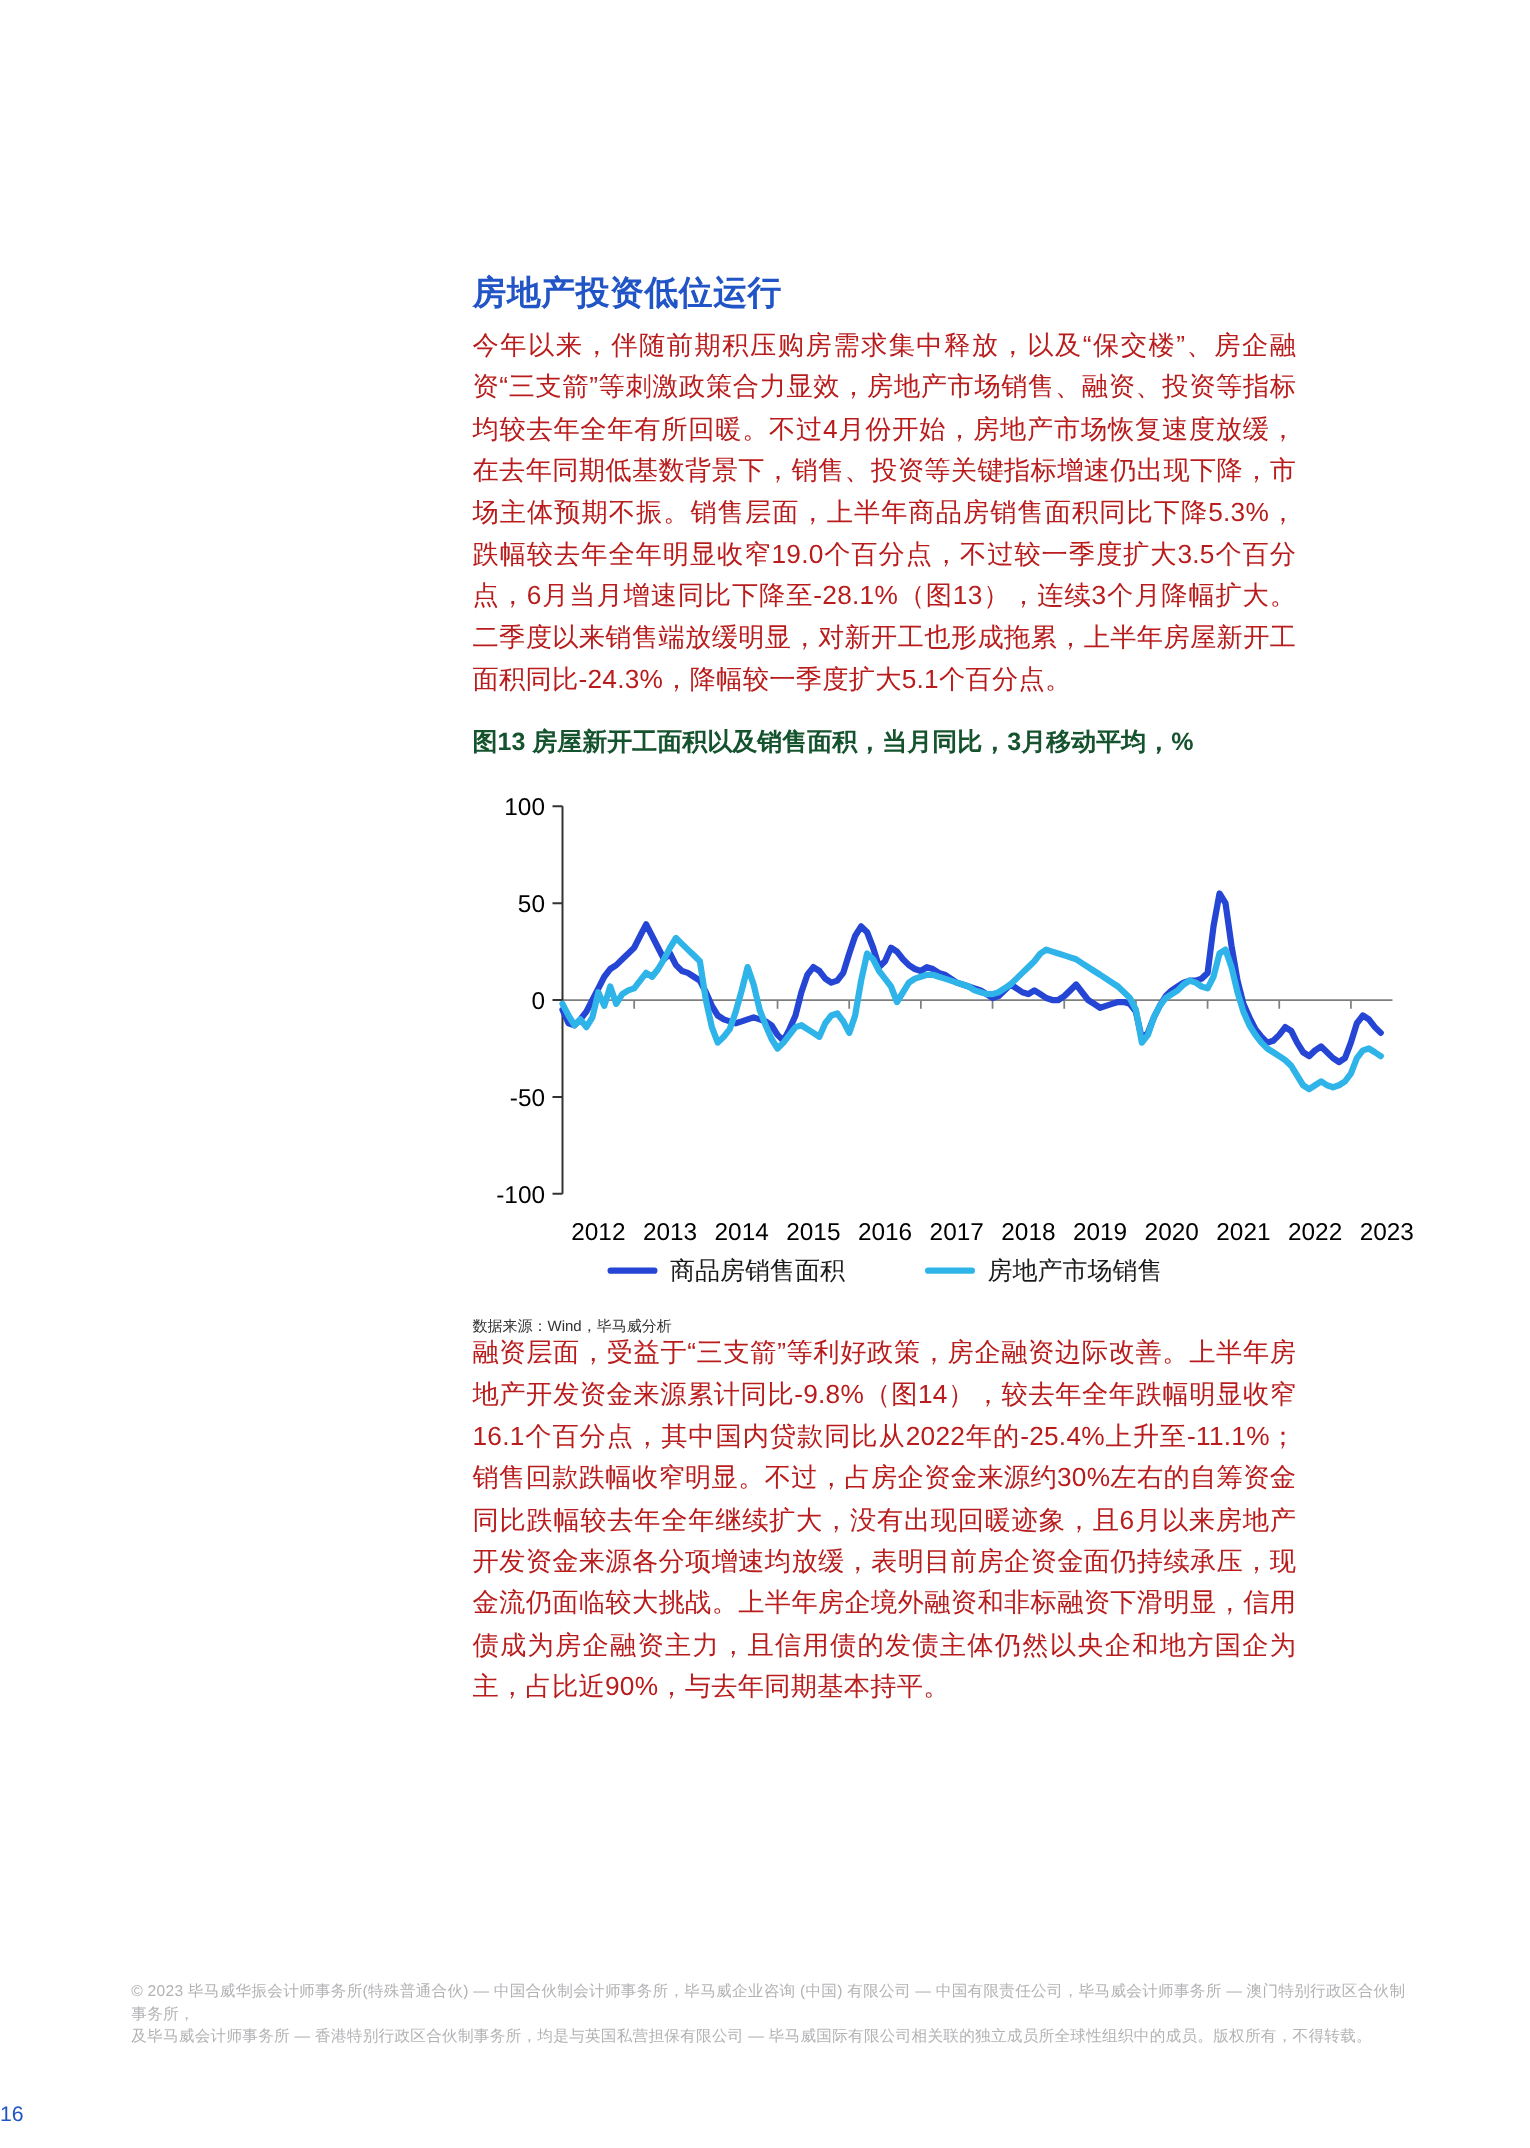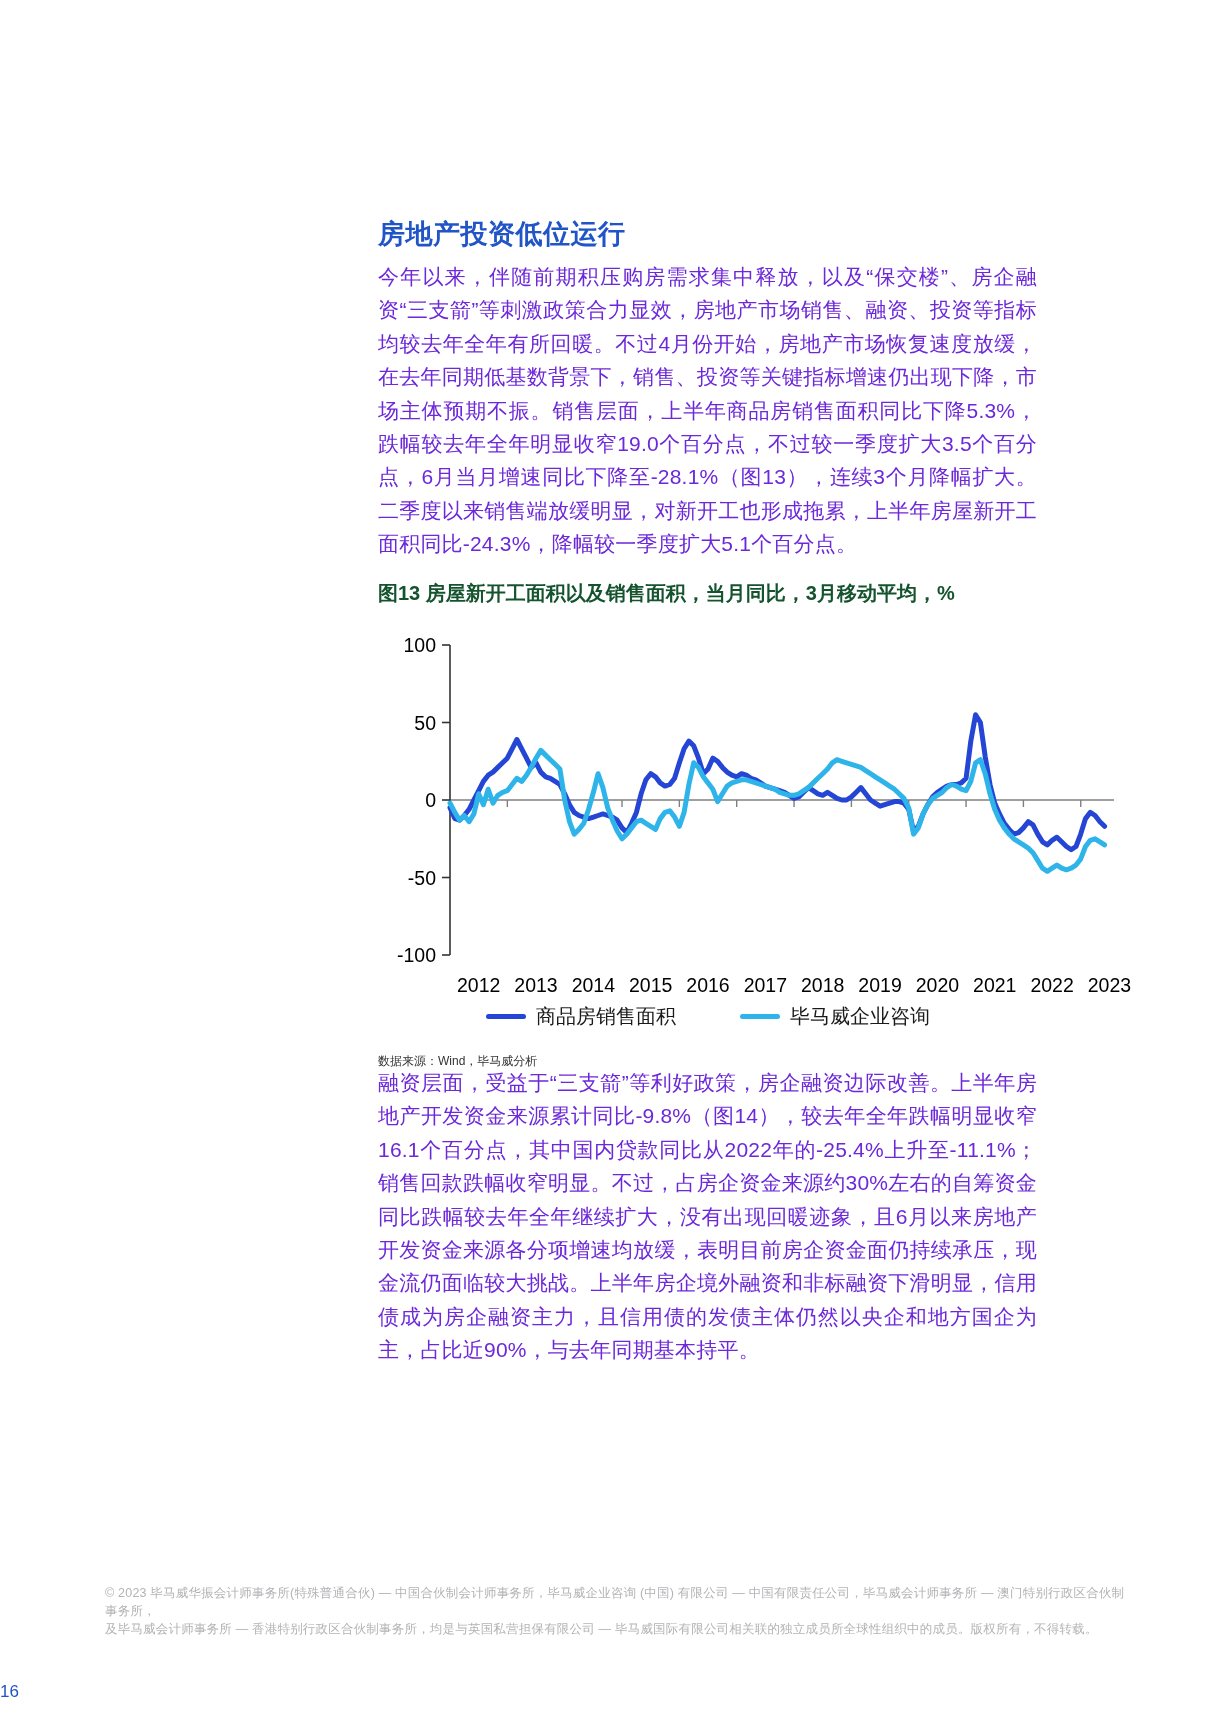--- a/index.html
+++ b/index.html
@@ -7,21 +7,21 @@
   .page {
     position:relative; width:1224px; height:1718px; background:#ffffff;
     font-family:"Liberation Sans", sans-serif; overflow:hidden;
   }
   .heading {
     position:absolute; left:378px; top:216px; width:660px;
     font-size:27px; font-weight:bold; color:#2154C6; letter-spacing:0.5px;
   }
   .body-para {
     position:absolute; left:378px; width:659px;
-    font-size:21px; line-height:33.4px; color:#6d28d9;
+    font-size:21px; line-height:33.4px; color:#b91c1c;
     text-align:justify; letter-spacing:0.2px;
   }
   .para1 { top:260px; }
   .para2 { top:1066px; }
   .fig-title {
     position:absolute; left:378px; top:580px; width:680px;
     font-size:20px; font-weight:bold; color:#14532d;
   }
   .chart-wrap { position:absolute; left:378px; top:620px; width:760px; height:385px; }
   #chart-svg { width:760px; height:385px; display:block; }
@@ -98,21 +98,21 @@
       </svg>
   </div>
 
   <div class="legend">
     <div class="legend-item">
       <span class="legend-swatch" style="background: rgb(37, 70, 212);"></span>
       <span>商品房销售面积</span>
     </div>
     <div class="legend-item">
       <span class="legend-swatch" style="background: rgb(47, 180, 233);"></span>
-      <span>毕马威企业咨询</span>
+      <span>房地产市场销售</span>
     </div>
   </div>
 
   <div class="source">数据来源：Wind，毕马威分析</div>
 
   <p class="body-para para2">融资层面，受益于“三支箭”等利好政策，房企融资边际改善。上半年房地产开发资金来源累计同比-9.8%（图14），较去年全年跌幅明显收窄16.1个百分点，其中国内贷款同比从2022年的-25.4%上升至-11.1%；销售回款跌幅收窄明显。不过，占房企资金来源约30%左右的自筹资金同比跌幅较去年全年继续扩大，没有出现回暖迹象，且6月以来房地产开发资金来源各分项增速均放缓，表明目前房企资金面仍持续承压，现金流仍面临较大挑战。上半年房企境外融资和非标融资下滑明显，信用债成为房企融资主力，且信用债的发债主体仍然以央企和地方国企为主，占比近90%，与去年同期基本持平。</p>
 
   <div class="footer">
     <div>© 2023 毕马威华振会计师事务所(特殊普通合伙) — 中国合伙制会计师事务所，毕马威企业咨询 (中国) 有限公司 — 中国有限责任公司，毕马威会计师事务所 — 澳门特别行政区合伙制事务所，</div>
     <div>及毕马威会计师事务所 — 香港特别行政区合伙制事务所，均是与英国私营担保有限公司 — 毕马威国际有限公司相关联的独立成员所全球性组织中的成员。版权所有，不得转载。</div>

